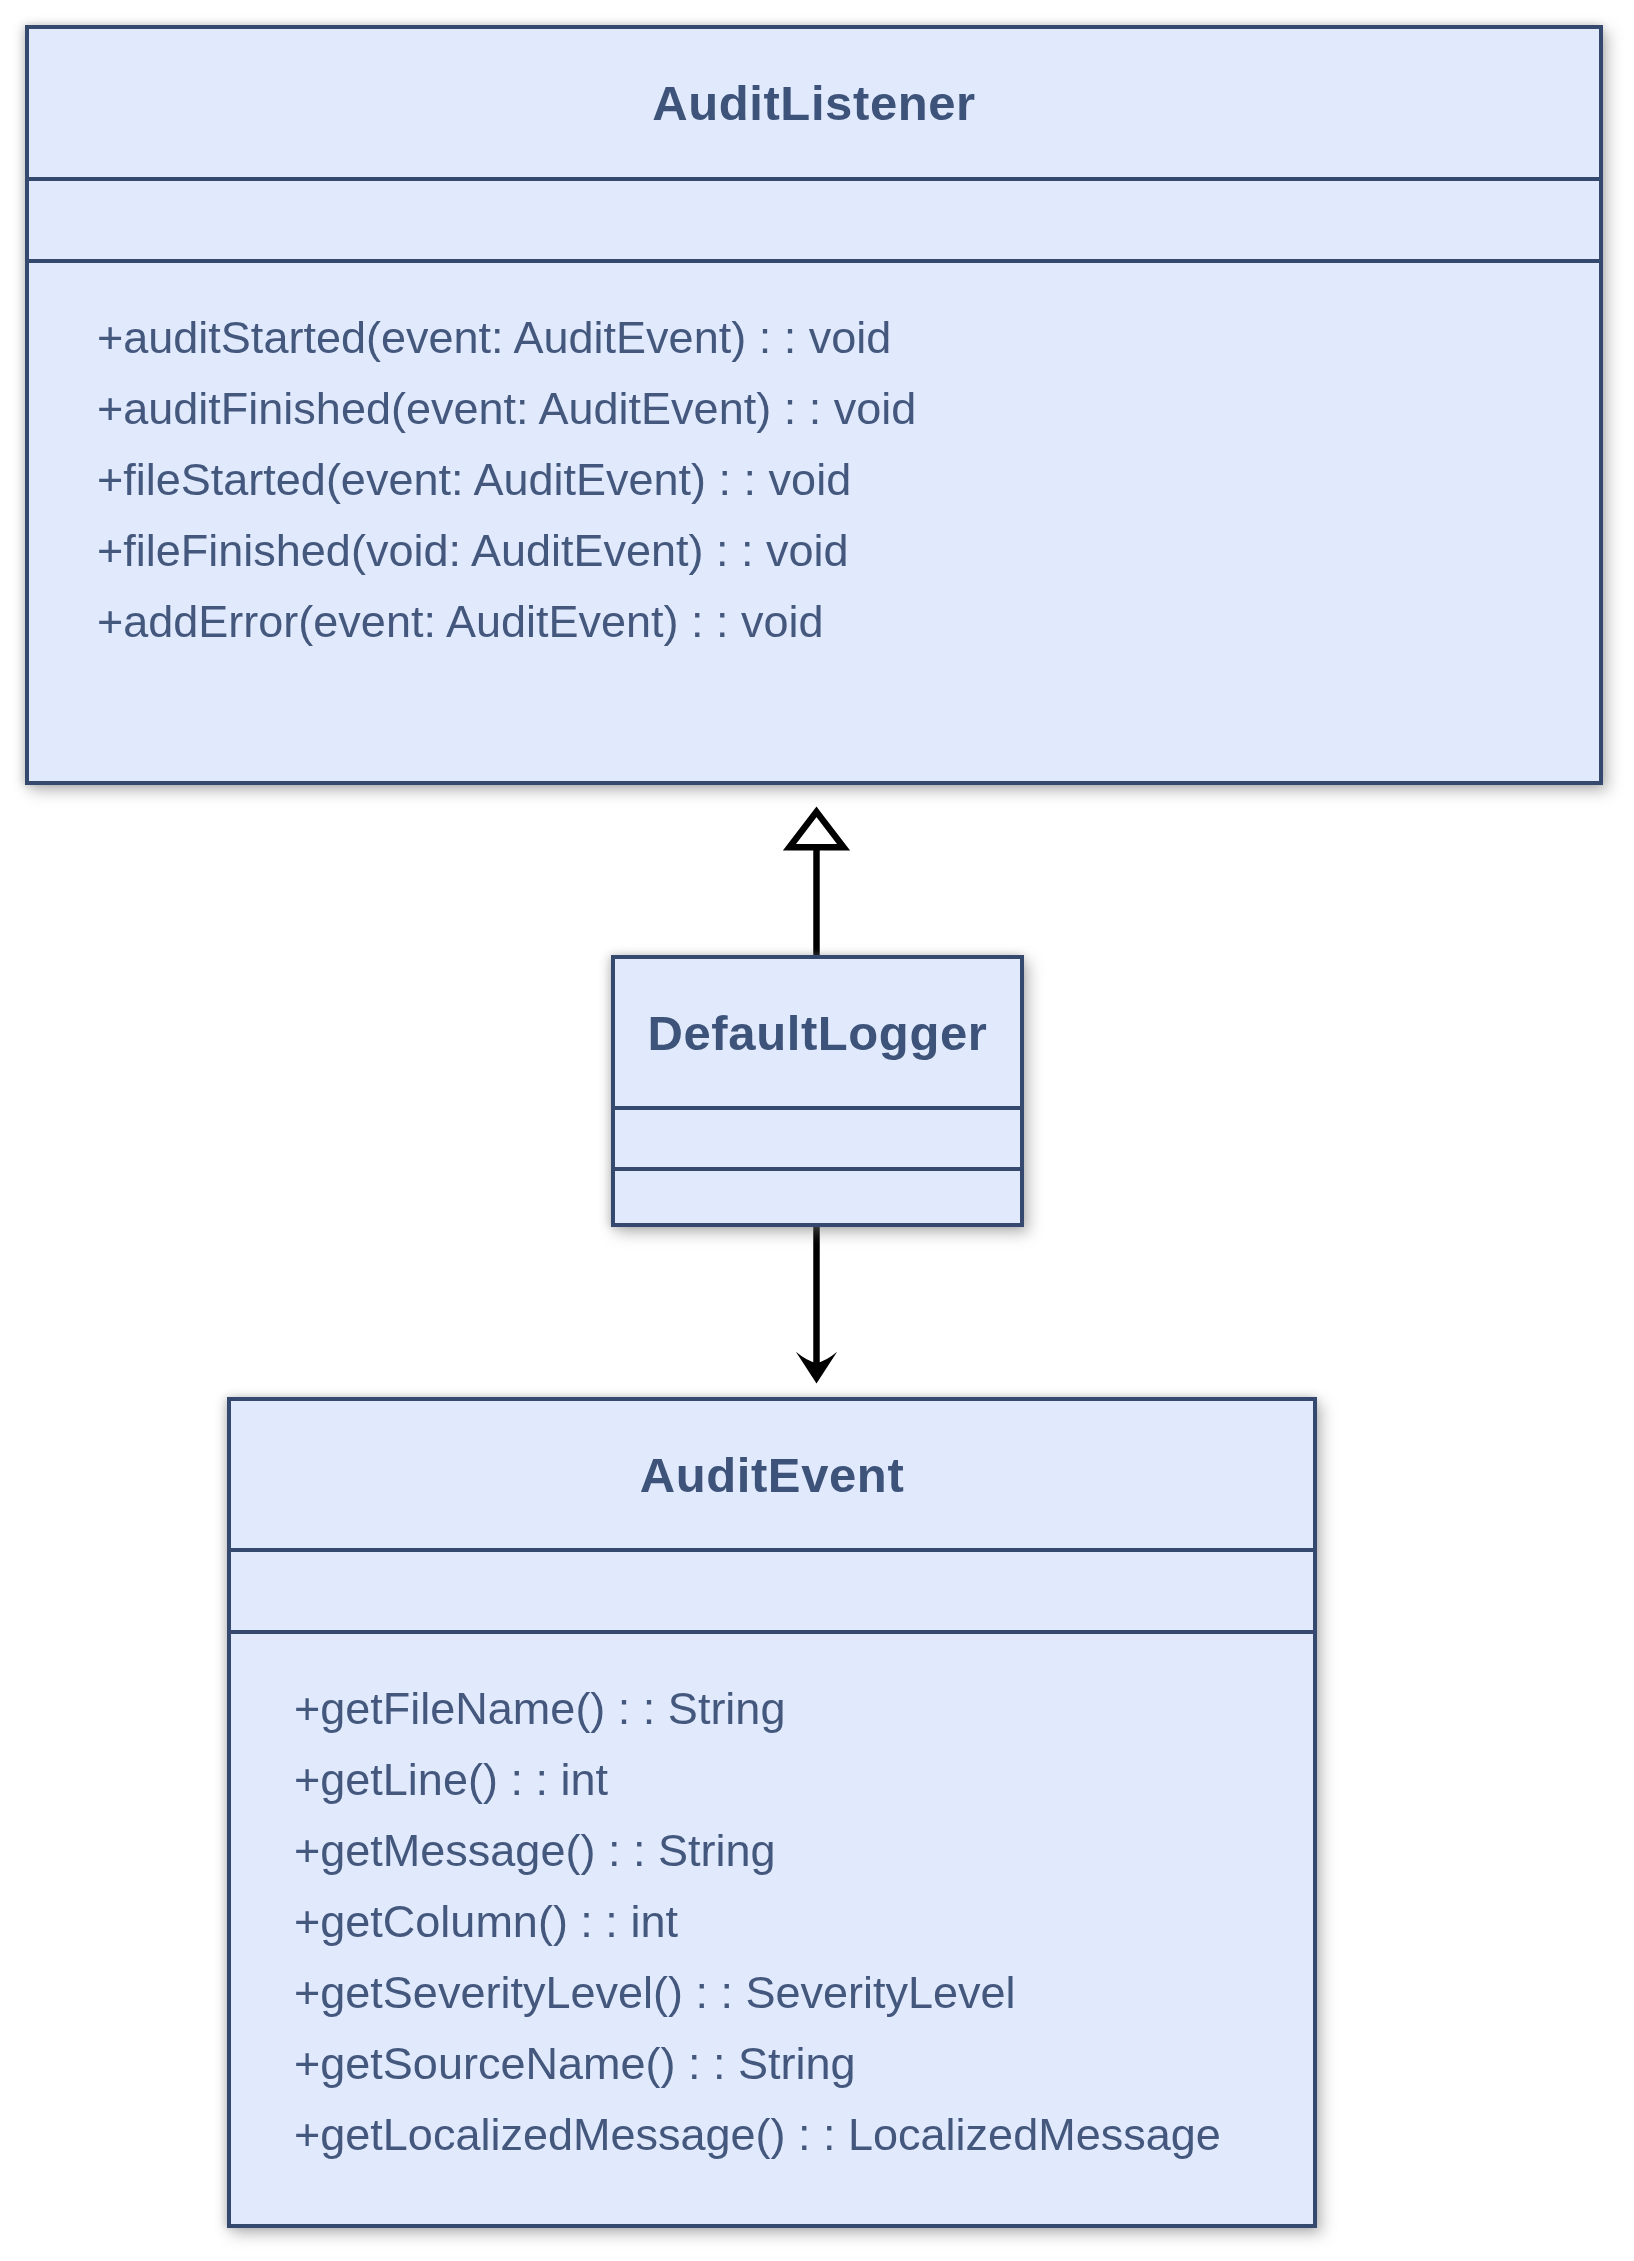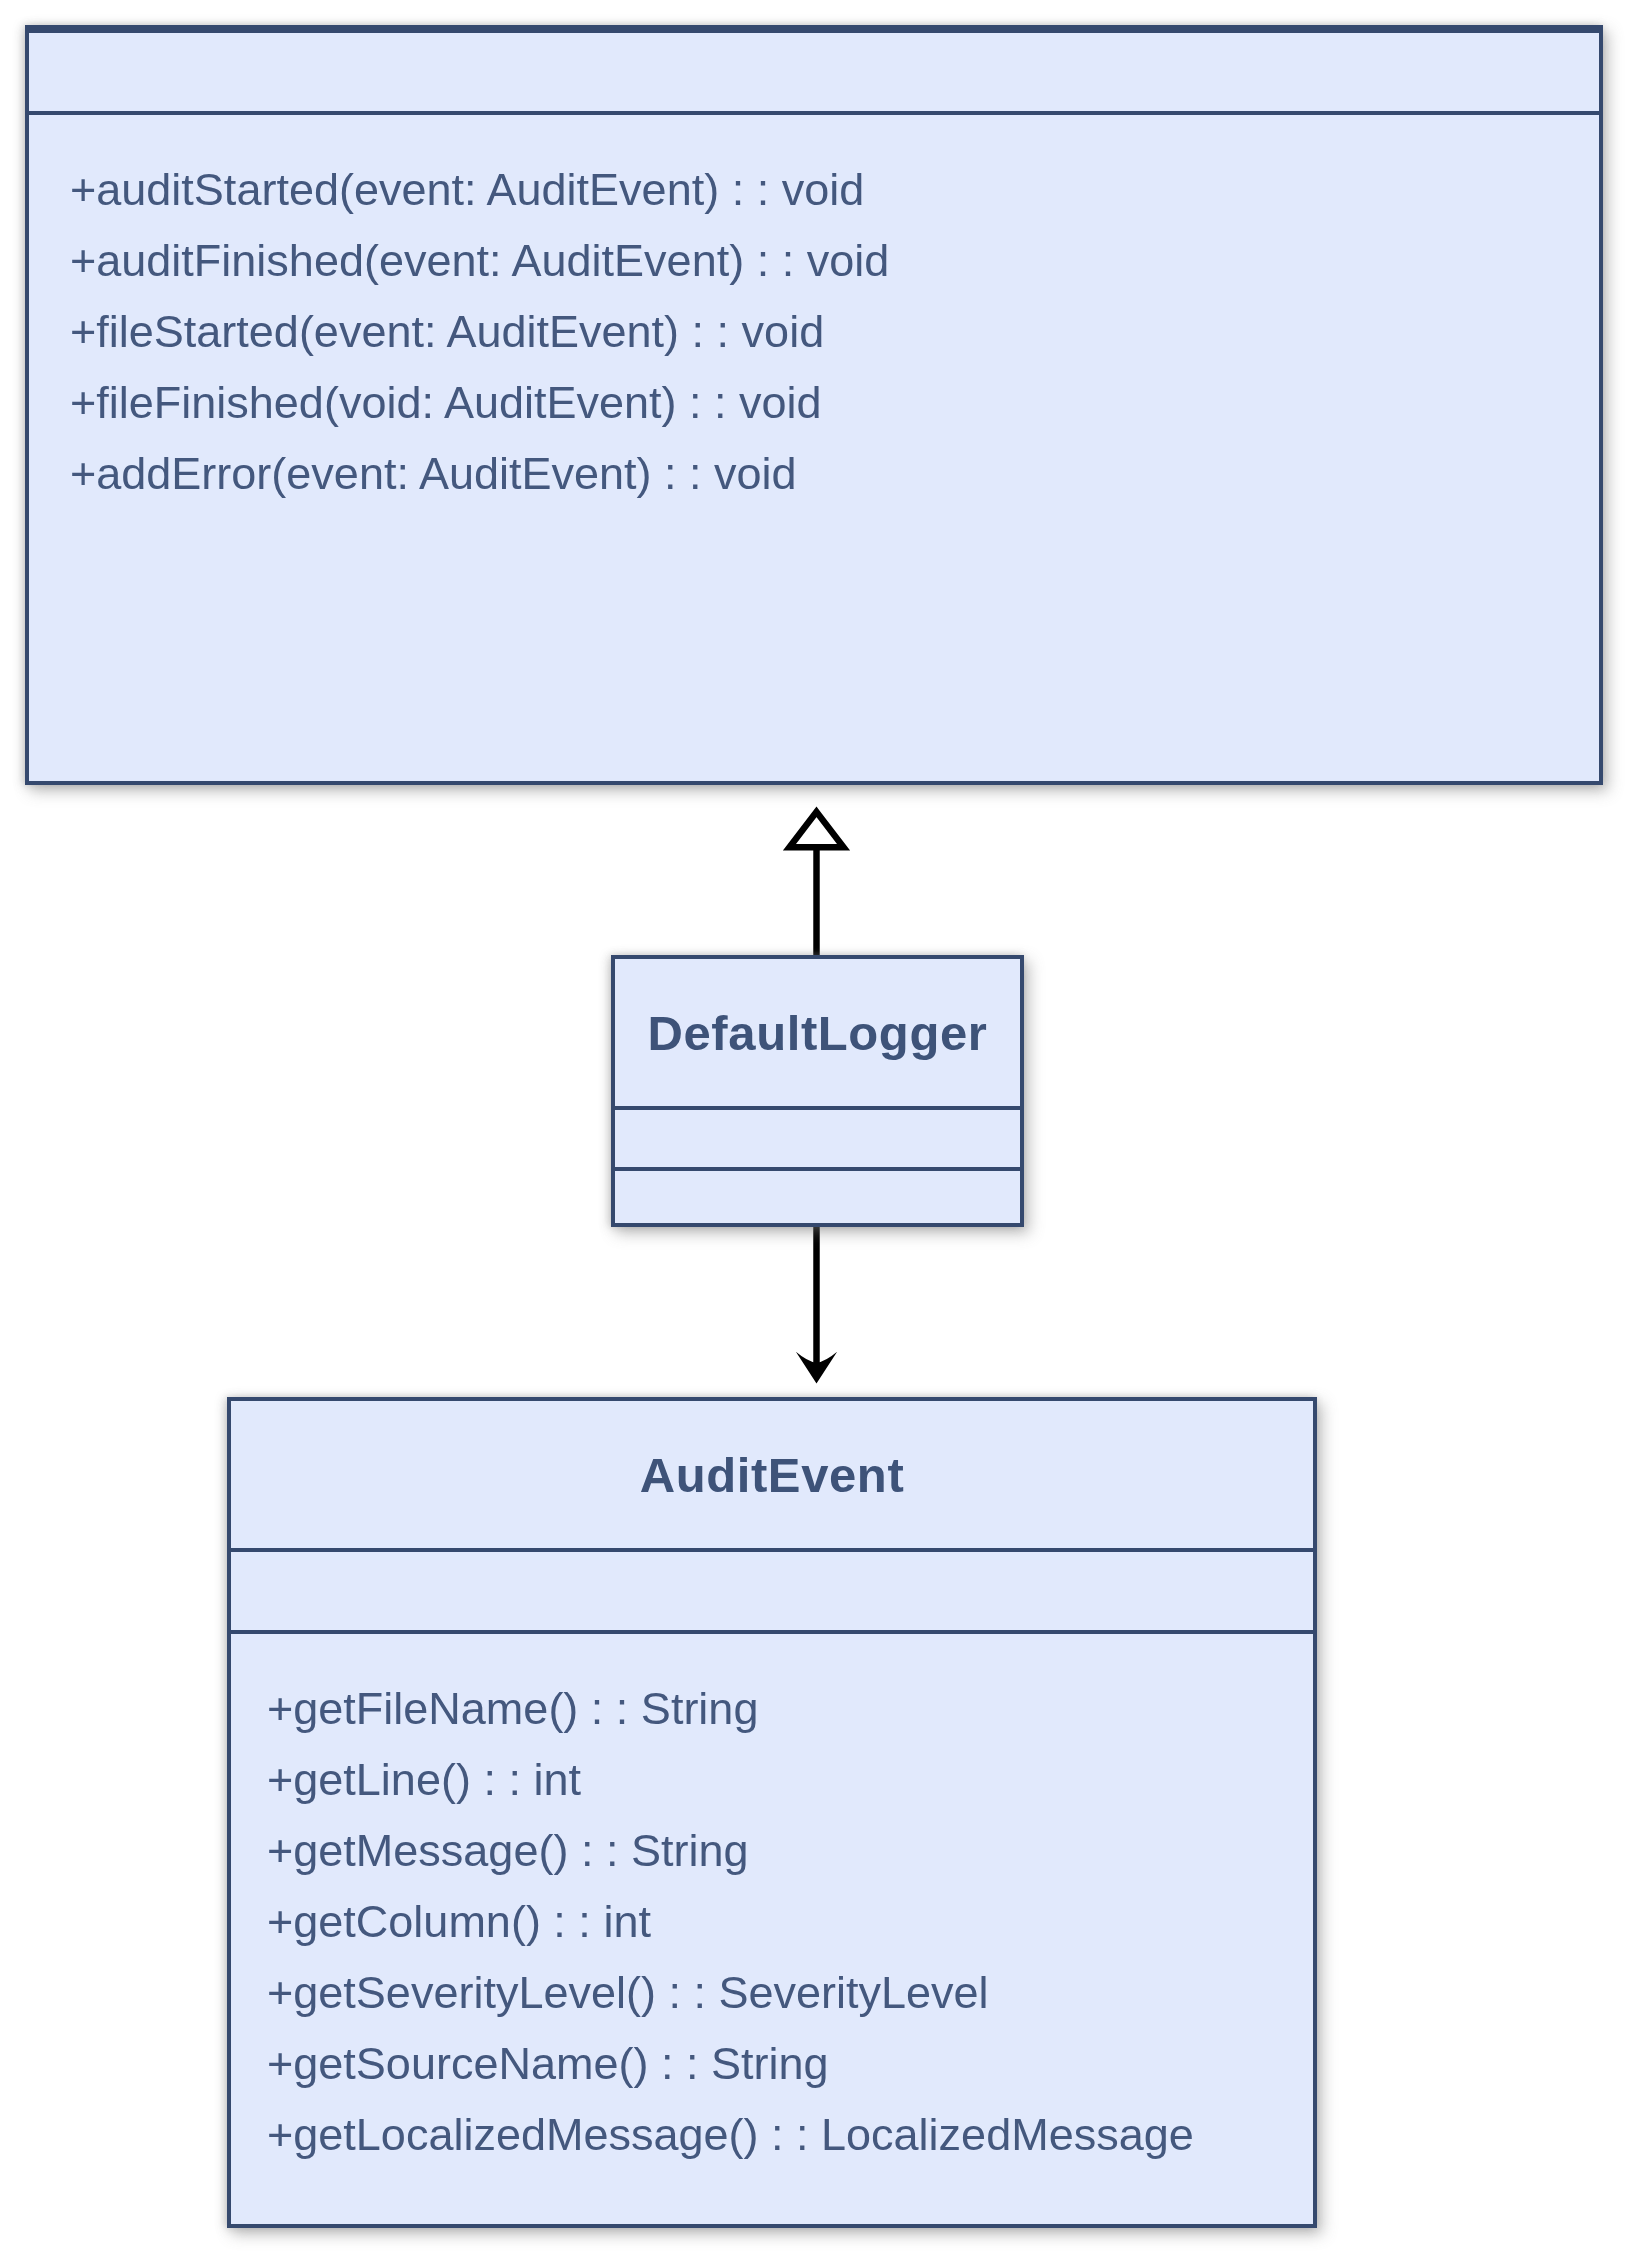--- a/index.html
+++ b/index.html
@@ -44,21 +44,21 @@
     letter-spacing: 0.6px;
   }
   .compartment.methods-comp {
     flex: 1 1 auto;
     color: #44587e;
     font-size: 45px;
     line-height: 71px;
     white-space: nowrap;
     overflow: hidden;
   }
-  .method-row { height: 71px; }
+  .method-row { height: 71px; margin-left: 27px; }
 
   
   .box-listener { left: 25px; top: 25px; width: 1578px; height: 760px; }
   .box-listener .title-comp   { height: 148px; }
   .box-listener .attrs-comp   { height: 82px; }
   .box-listener .methods-comp { padding: 39px 11.8px 0 41px; }
 
   
   .box-logger { left: 611px; top: 955px; width: 413px; height: 272px; }
   .box-logger .title-comp   { height: 147px; }
@@ -85,20 +85,23 @@
     <line x1="60" y1="68" x2="60" y2="260" stroke="#000000" stroke-width="11"></line>
     <polygon points="60,10 106,70 14,70" fill="#ffffff" stroke="#000000" stroke-width="11" stroke-linejoin="miter"></polygon>
   </svg>
 
   <svg class="arrow-svg" style="left:781px; top:1225px;" width="71" height="162" viewBox="0 0 120 275">
     <line x1="60" y1="0" x2="60" y2="238" stroke="#000000" stroke-width="11"></line>
     <path d="M60,269 L25,215 Q44,231 60,234 Q76,231 95,215 Z" fill="#000000"></path>
   </svg>
 
   <section class="class-box box-listener">
+    <div class="compartment title-comp">
+      <span class="title-text">AuditListener</span>
+    </div>
     <div class="compartment attrs-comp"></div>
     <div class="compartment methods-comp">
       <div class="method-row">+auditStarted(event: AuditEvent) : : void</div>
       <div class="method-row">+auditFinished(event: AuditEvent) : : void</div>
       <div class="method-row">+fileStarted(event: AuditEvent) : : void</div>
       <div class="method-row">+fileFinished(void: AuditEvent) : : void</div>
       <div class="method-row">+addError(event: AuditEvent) : : void</div>
     </div>
   </section>
 

